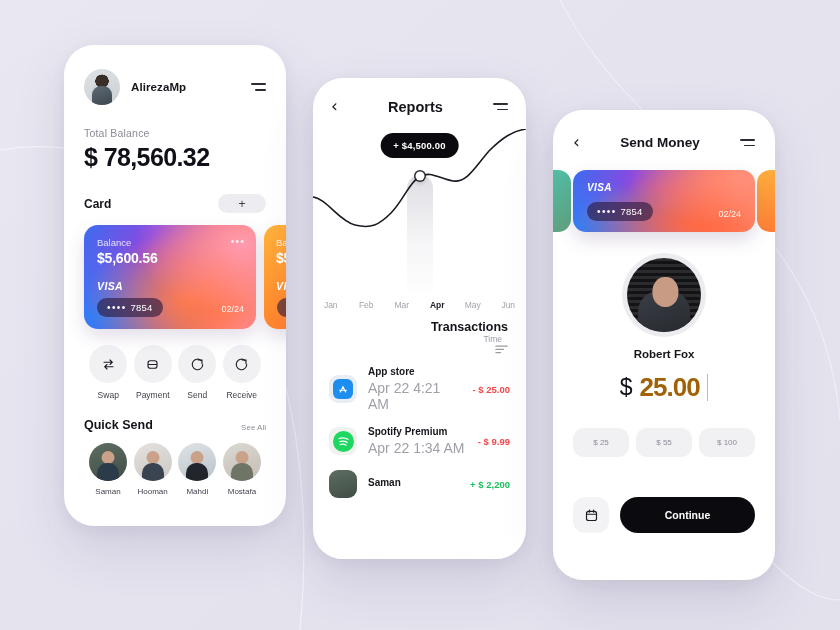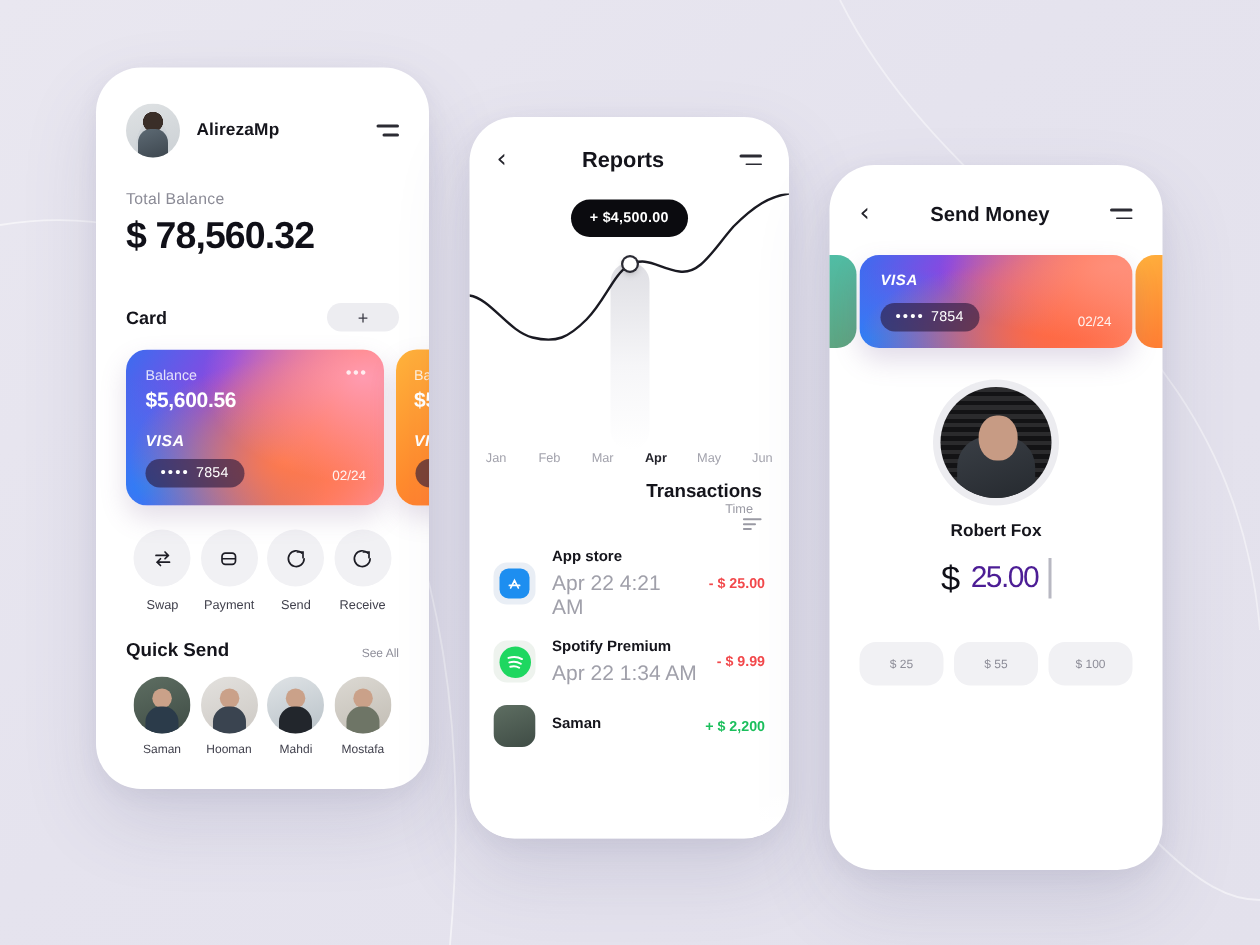--- a/index.html
+++ b/index.html
@@ -53,21 +53,21 @@
   }
   .avatar-sm::after{
     content:""; position:absolute; left:22%; top:46%; width:56%; height:60%;
     background:linear-gradient(160deg,#5d6a74,#3b444c); border-radius:42% 42% 0 0;
   }
   .uname { font-size:11.5px; font-weight:bold; color:#15151c; letter-spacing:.1px; }
 
   .tb-label { margin-top:22px; font-size:10.5px; color:#8b8b96; letter-spacing:.2px; }
   .tb-amount { margin-top:4px; font-size:25px; font-weight:bold; color:#101018; letter-spacing:-.6px; }
 
-  .card-head { margin-top:30px; display:flex; align-items:center; }
+  .card-head { margin-top:22px; display:flex; align-items:center; }
   .card-head .t { font-size:12px; font-weight:bold; color:#14141b; }
   .add-btn {
     width:48px; height:19px; border-radius:10px; background:#ededf1;
     display:flex; align-items:center; justify-content:center;
     font-size:12px; color:#3a3a45; cursor:pointer; border:none;
   }
 
   .cards-strip { margin-top:12px; position:relative; height:104px; }
   .cc {
     position:absolute; top:0; height:104px; border-radius:14px; overflow:hidden;
@@ -229,21 +229,21 @@
     transform:translateX(-50%); border-radius:48%; background:#c79b84; z-index:2;
   }
 
   .sender { position:absolute; left:0; right:0; top:238px; text-align:center; font-size:11.5px; font-weight:bold; color:#15151c; }
 
   .amount-line {
     position:absolute; left:0; right:0; top:262px;
     display:flex; align-items:center; justify-content:center; gap:7px;
   }
   .amount-line .cur { font-size:23px; color:#101018; }
-  .amount-line .val { font-size:20px; font-weight:normal; color:#4c1d95; letter-spacing:-1px; }
+  .amount-line .val { font-size:26px; font-weight:bold; color:#a16207; letter-spacing:-1px; }
   .caret { width:1.5px; height:27px; background:#b8b8c2; }
 
   .chips { position:absolute; left:20px; right:20px; top:318px; display:flex; justify-content:space-between; }
   .chip {
     width:56px; height:29px; border-radius:11px; background:#f1f1f4;
     display:flex; align-items:center; justify-content:center;
     font-size:8px; color:#8d8d98; cursor:pointer; border:none;
   }
 
   .s3-bottom { position:absolute; left:20px; right:20px; top:387px; display:flex; gap:11px; align-items:center; }
@@ -517,17 +517,26 @@
         <span class="val">25.00</span>
         <span class="caret"></span>
       </div>
 
       <div class="chips">
         <button class="chip">$ 25</button>
         <button class="chip">$ 55</button>
         <button class="chip">$ 100</button>
       </div>
 
+      <div class="s3-bottom">
+        <button class="cal-btn">
+          <svg width="15" height="15" viewBox="0 0 18 18" fill="none" stroke="#1d1d25" stroke-width="1.4" stroke-linecap="round">
+            <rect x="3" y="4" width="12" height="11" rx="2.5"></rect>
+              <path d="M3 7.5h12M6.5 2.5v2.5M11.5 2.5v2.5"></path>
+          </svg>
+        </button>
+        <button class="continue-btn">Continue</button>
+      </div>
 
     </div>
   </div>
 
 </div>
 
 </body></html>

